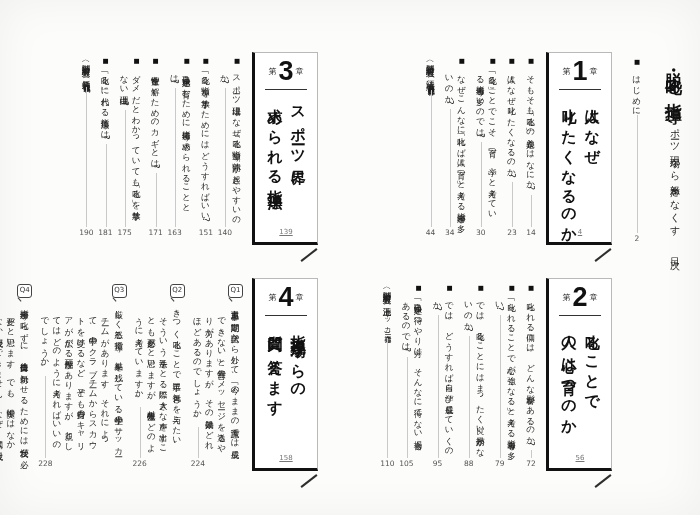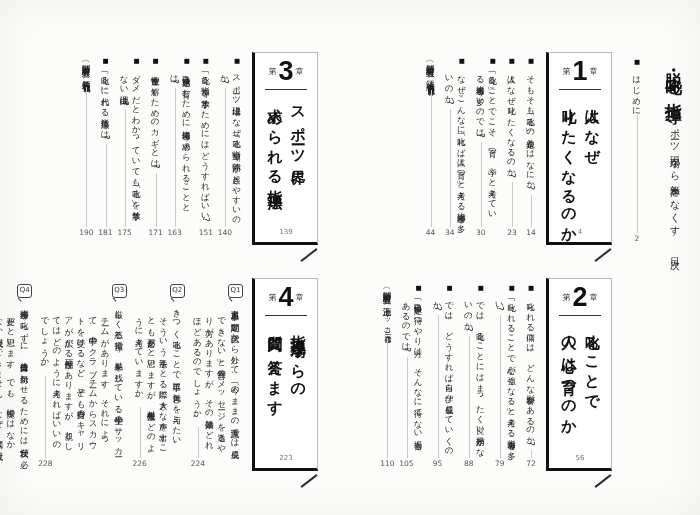--- a/index.html
+++ b/index.html
@@ -27,21 +27,21 @@
     display:flex; flex-direction:column; align-items:center;
   }
   .chap-label { writing-mode:horizontal-tb; display:flex; align-items:center; justify-content:center; gap:2px; margin-top:5px; }
   .chap-label .k { font-size:8px; color:#222; }
   .chap-num { font-size:27px; font-weight:700; line-height:1; color:#111; font-family:"Liberation Sans", sans-serif; }
   .chap-rule { width:42px; height:1px; background:#333; margin:4px auto 7px; }
   .chap-title {
     writing-mode:vertical-rl; white-space:pre-line;
     font-weight:700; font-size:15px; line-height:1.55; letter-spacing:2.5px; color:#111;
   }
-  .chap-page { position:absolute; bottom:6px; left:0; width:100%; text-align:center; font-size:7px; color:#777; }
+  .chap-page { position:absolute; bottom:6px; left:0; width:100%; text-align:center; font-size:7px; color:#777;text-decoration:underline; }
   .corner-tick { position:absolute; right:-2px; bottom:-14px; width:20px; height:2px; background:#2e2e2e; transform:rotate(-38deg); }
 
   
   .items { position:absolute; writing-mode:vertical-rl; }
   .entry {
     position:relative; display:block; box-sizing:border-box;
     margin-left:7px; padding-bottom:16px;
     font-size:8.5px; line-height:1.42; letter-spacing:0.6px; color:#1f1f1f;
   }
   .top-items .entry    { height:182px; }
@@ -167,21 +167,21 @@
   <section class="ch4">
     <div class="chap-box">
       <div class="chap-label">
         <span class="k">第</span>
           <span class="chap-num">4</span>
           <span class="k">章</span>
       </div>
       <div class="chap-rule"></div>
       <div class="chap-title">指導現場からの
 質問に答えます</div>
-      <div class="chap-page">223</div>
+      <div class="chap-page">158</div>
       <div class="corner-tick"></div>
     </div>
     <div class="items bottom-items">
         <div class="entry q-entry"><span class="q-label">Q1</span><span class="etext">主力選手を一定期間、試合から外して、「今のままの意識では成長できない」と無言のメッセージを送るやり方がありますが、その効果はどれほどあるのでしょうか。</span><span class="leader" style="left: 6.0625px; top: 143.188px;"></span><span class="pnum" style="left: -4.9375px;">224</span></div>
         <div class="entry q-entry"><span class="q-label">Q2</span><span class="etext">きつく叱ることで選手に気付きを与えたい、そういう手法をとる際に大きな声を出すことも必要だと思いますが、村中先生はどのように考えていますか。</span><span class="leader" style="left: 6.0625px; top: 123.125px;"></span><span class="pnum" style="left: -4.9375px;">226</span></div>
         <div class="entry q-entry"><span class="q-label">Q3</span><span class="etext">厳しく怒る指導で、結果を残している小学生のサッカーチームがあります。それによって、中学のクラブチームからスカウトを受けるなど、子ども自身のキャリアが広がる可能性がありますが、親としてはどのように考えればいいのでしょうか。</span><span class="leader" style="left: 6.0625px; top: 91.7188px;"></span><span class="pnum" style="left: -4.9375px;">228</span></div>
         <div class="entry q-entry"><span class="q-label">Q4</span><span class="etext">指導者が叱らずに、生徒自身に気付かせるためには我慢が必要だと思います。でも、実際にはなかなか我慢ができません。なぜ、人間は我慢ができないんでしょうか。アドバイ</span></div>
       </div>
   </section>
 

